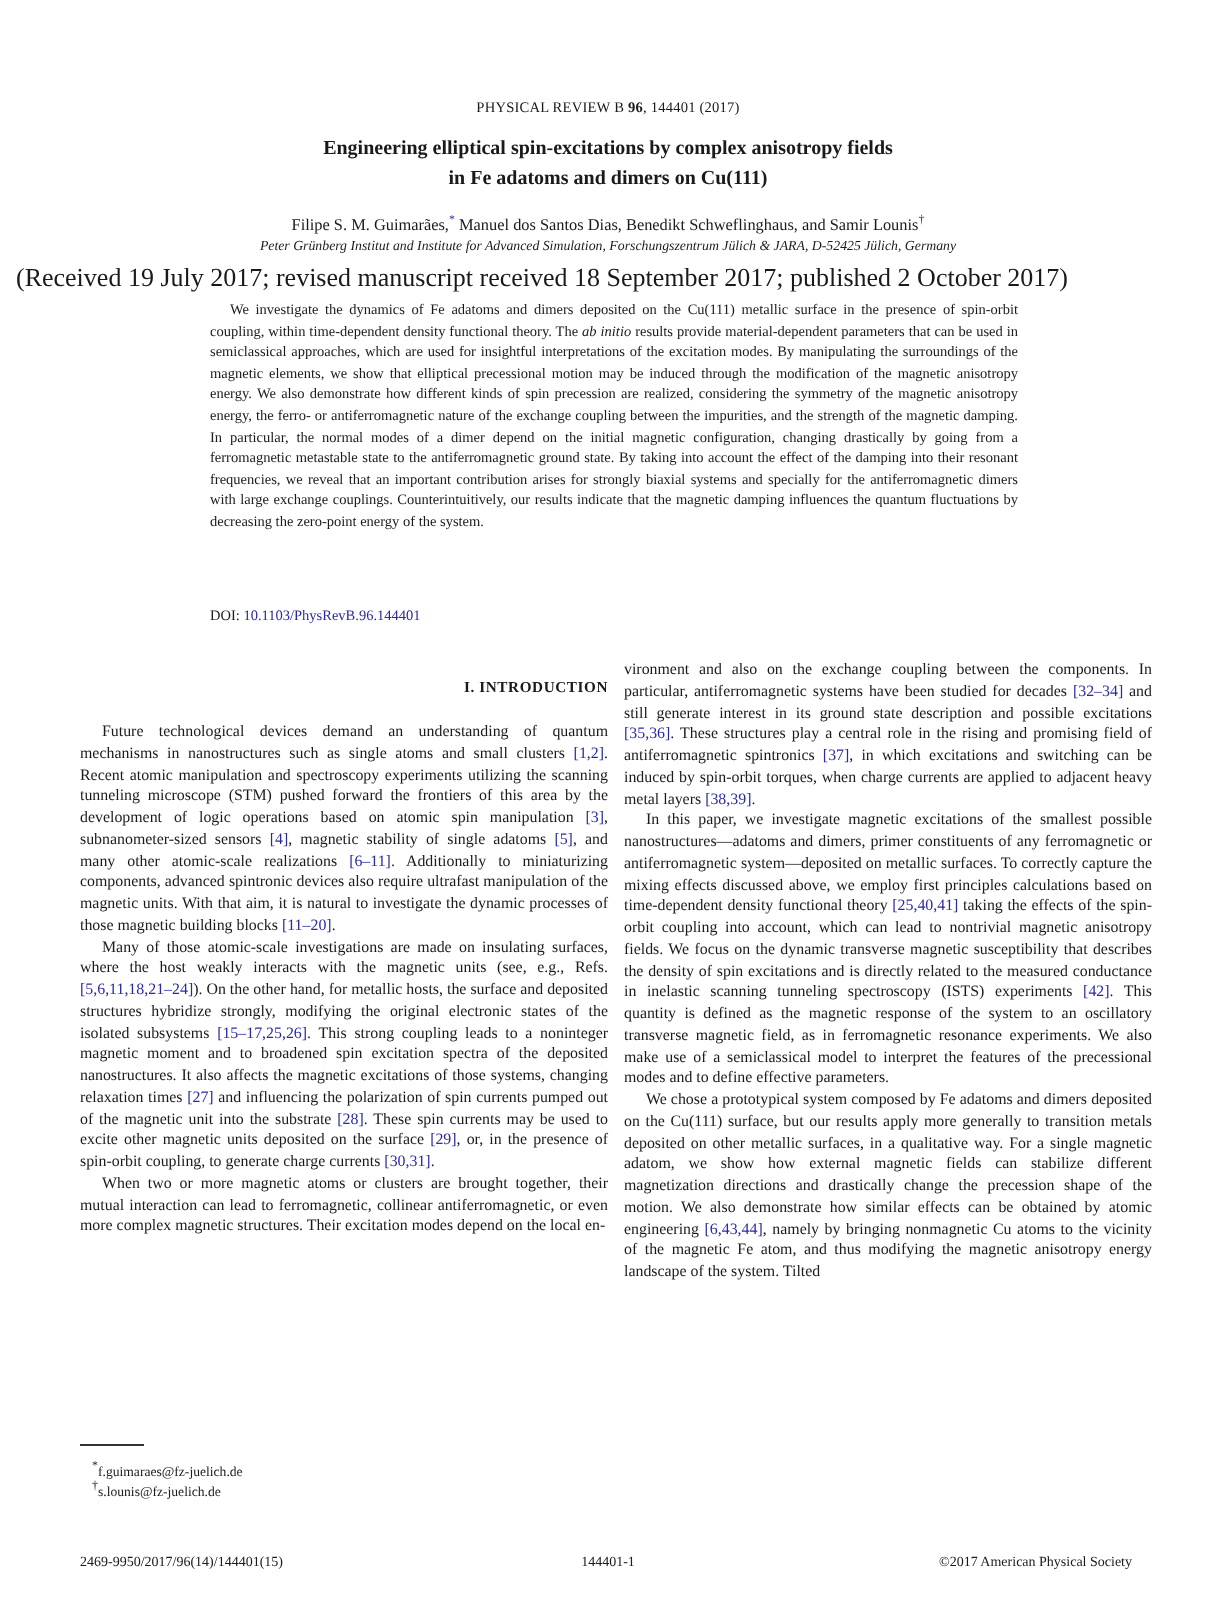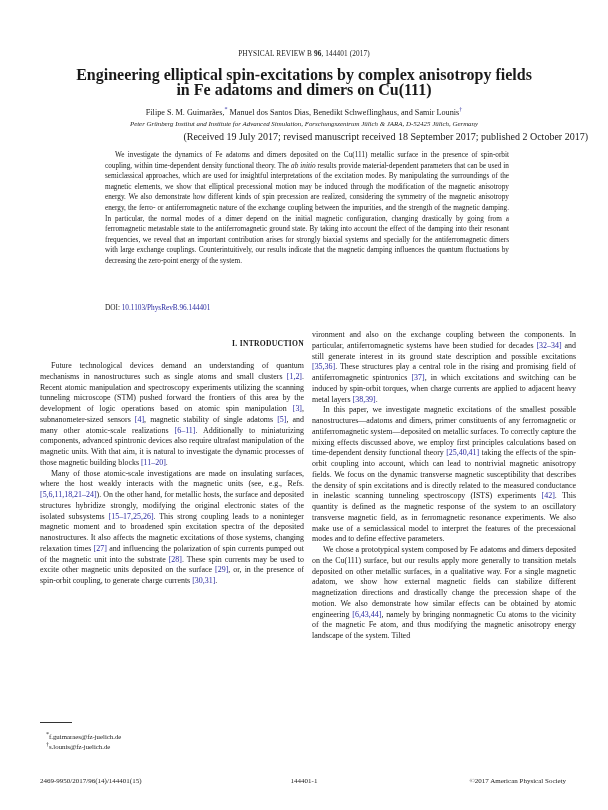--- a/index.html
+++ b/index.html
@@ -2,28 +2,28 @@
 <html><head>
 <meta charset="utf-8">
 <style>
   html, body { margin: 0; padding: 0; background: #ffffff; }
   body { width: 608px; height: 810px; position: relative; overflow: hidden;
          font-family: "Liberation Serif", "DejaVu Serif", serif; color: #1a1a1a; }
   .journal { position: absolute; top: 49px; left: 0; width: 608px; text-align: center;
              font-size: 7.3px; letter-spacing: 0.1px; }
   .journal b { font-weight: bold; }
   .title { position: absolute; top: 67px; left: 40px; width: 528px; text-align: center;
-           font-weight: bold; font-size: 16px; line-height: 15px; }
+           font-weight: bold; font-size: 10px; line-height: 15px; }
   .authors { position: absolute; top: 108px; left: 30px; width: 548px; text-align: center;
              font-size: 8.2px; }
   .sup { color: #2a2aa0; font-size: 6px; vertical-align: super; line-height: 0; }
   .affil { position: absolute; top: 120px; left: 20px; width: 568px; text-align: center;
            font-style: italic; font-size: 6.9px; }
-  .received { position: absolute; top: 131px; left: 20px; width: 568px; text-align: right;
-              font-size: 10px; }
+  .received { position: absolute; top: 131px; left: 8px; width: 568px; text-align: left;
+              font-size: 13px; }
   .abstract { position: absolute; top: 150px; left: 105px; width: 404px;
               font-size: 7.25px; line-height: 10.6px; text-align: justify; text-indent: 10px; }
   .abstract i { font-style: italic; }
   .doi { position: absolute; top: 304px; left: 105px; font-size: 7.25px; }
   .doi a { color: #2a2aa0; text-decoration: none; }
   .col { position: absolute; width: 264px; font-size: 7.95px; line-height: 10.75px;
          text-align: justify; hyphens: manual; font-family: Liberation Serif, serif; }
   .col-left { left: 40px; top: 361px; }
   .col-right { left: 312px; top: 330px; }
   .col p { margin: 0; text-indent: 11px; }
@@ -56,20 +56,21 @@
 
 <div class="abstract"><span>We investigate the dynamics of Fe adatoms and dimers deposited on the Cu(111) metallic surface in the presence of spin-orbit coupling, within time-dependent density functional theory. The </span><i>ab initio</i><span> results provide material-dependent parameters that can be used in semiclassical approaches, which are used for insightful interpretations of the excitation modes. By manipulating the surroundings of the magnetic elements, we show that elliptical precessional motion may be induced through the modification of the magnetic anisotropy energy. We also demonstrate how different kinds of spin precession are realized, considering the symmetry of the magnetic anisotropy energy, the ferro- or antiferromagnetic nature of the exchange coupling between the impurities, and the strength of the magnetic damping. In particular, the normal modes of a dimer depend on the initial magnetic configuration, changing drastically by going from a ferromagnetic metastable state to the antiferromagnetic ground state. By taking into account the effect of the damping into their resonant frequencies, we reveal that an important contribution arises for strongly biaxial systems and specially for the antiferromagnetic dimers with large exchange couplings. Counterintuitively, our results indicate that the magnetic damping influences the quantum fluctuations by decreasing the zero-point energy of the system.</span></div>
 
 <div class="doi"><span>DOI: </span><a>10.1103/PhysRevB.96.144401</a></div>
 
 <div class="section-heading">I. INTRODUCTION</div>
 
 <div class="col col-left">
   <p>Future technological devices demand an understanding of quantum mechanisms in nanostructures such as single atoms and small clusters <a class="ref">[1,2]</a>. Recent atomic manipulation and spectroscopy experiments utilizing the scanning tunneling microscope (STM) pushed forward the frontiers of this area by the development of logic operations based on atomic spin manipulation <a class="ref">[3]</a>, subnanometer-sized sensors <a class="ref">[4]</a>, magnetic stability of single adatoms <a class="ref">[5]</a>, and many other atomic-scale realizations <a class="ref">[6–11]</a>. Additionally to miniaturizing components, advanced spintronic devices also require ultrafast manipu­lation of the magnetic units. With that aim, it is natural to investigate the dynamic processes of those magnetic building blocks <a class="ref">[11–20]</a>.</p>
   <p>Many of those atomic-scale investigations are made on insulating surfaces, where the host weakly interacts with the magnetic units (see, e.g., Refs. <a class="ref">[5,6,11,18,21–24]</a>). On the other hand, for metallic hosts, the surface and deposited structures hybridize strongly, modifying the original electronic states of the isolated subsystems <a class="ref">[15–17,25,26]</a>. This strong coupling leads to a noninteger magnetic moment and to broad­ened spin excitation spectra of the deposited nanostructures. It also affects the magnetic excitations of those systems, changing relaxation times <a class="ref">[27]</a> and influencing the polarization of spin currents pumped out of the magnetic unit into the substrate <a class="ref">[28]</a>. These spin currents may be used to excite other magnetic units deposited on the surface <a class="ref">[29]</a>, or, in the presence of spin-orbit coupling, to generate charge currents <a class="ref">[30,31]</a>.</p>
+  <p>When two or more magnetic atoms or clusters are brought together, their mutual interaction can lead to ferromagnetic, collinear antiferromagnetic, or even more complex magnetic structures. Their excitation modes depend on the local en-</p>
 </div>
 
 <div class="col col-right">
   <p class="noindent">vironment and also on the exchange coupling between the components. In particular, antiferromagnetic systems have been studied for decades <a class="ref">[32–34]</a> and still generate interest in its ground state description and possible excitations <a class="ref">[35,36]</a>. These structures play a central role in the rising and promising field of antiferromagnetic spintronics <a class="ref">[37]</a>, in which excita­tions and switching can be induced by spin-orbit torques, when charge currents are applied to adjacent heavy metal layers <a class="ref">[38,39]</a>.</p>
   <p>In this paper, we investigate magnetic excitations of the smallest possible nanostructures—adatoms and dimers, primer constituents of any ferromagnetic or antiferromagnetic system—deposited on metallic surfaces. To correctly capture the mixing effects discussed above, we employ first princi­ples calculations based on time-dependent density functional theory <a class="ref">[25,40,41]</a> taking the effects of the spin-orbit coupling into account, which can lead to nontrivial magnetic anisotropy fields. We focus on the dynamic transverse magnetic sus­ceptibility that describes the density of spin excitations and is directly related to the measured conductance in inelastic scanning tunneling spectroscopy (ISTS) experiments <a class="ref">[42]</a>. This quantity is defined as the magnetic response of the system to an oscillatory transverse magnetic field, as in ferromagnetic resonance experiments. We also make use of a semiclassical model to interpret the features of the precessional modes and to define effective parameters.</p>
   <p>We chose a prototypical system composed by Fe adatoms and dimers deposited on the Cu(111) surface, but our results apply more generally to transition metals deposited on other metallic surfaces, in a qualitative way. For a single magnetic adatom, we show how external magnetic fields can stabilize different magnetization directions and drastically change the precession shape of the motion. We also demonstrate how similar effects can be obtained by atomic engineering <a class="ref">[6,43,44]</a>, namely by bringing nonmagnetic Cu atoms to the vicinity of the magnetic Fe atom, and thus modifying the magnetic anisotropy energy landscape of the system. Tilted</p>
 </div>
 
 <div class="fn-rule"></div>
 <div class="footnotes">

